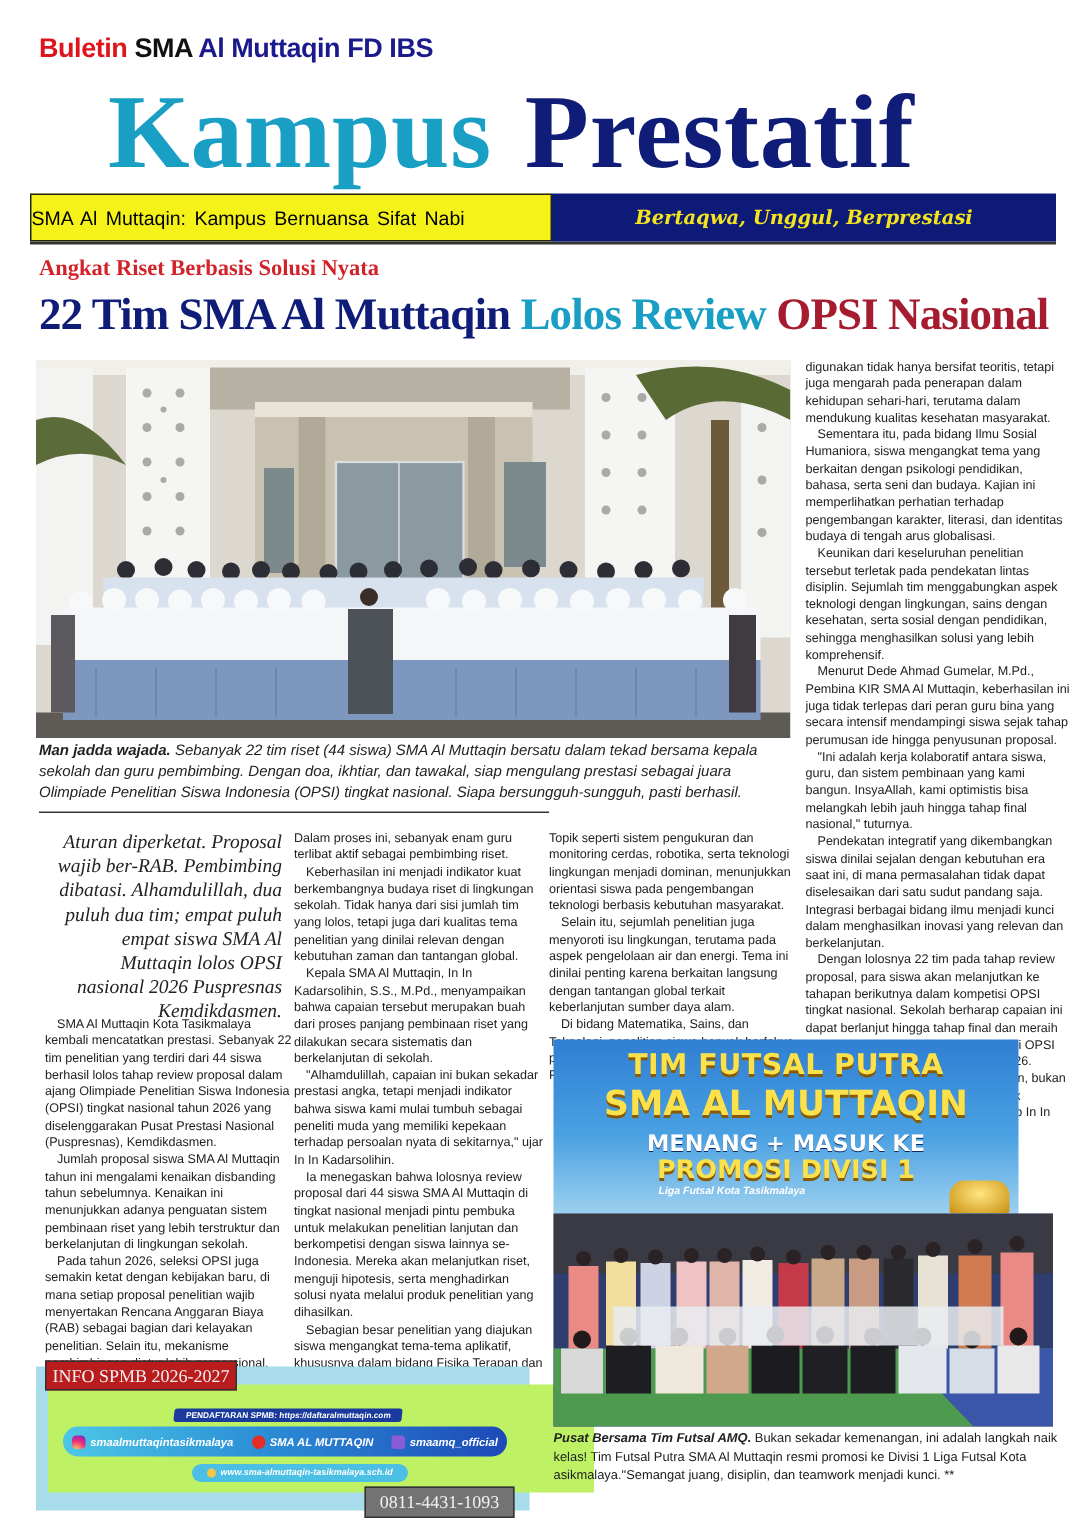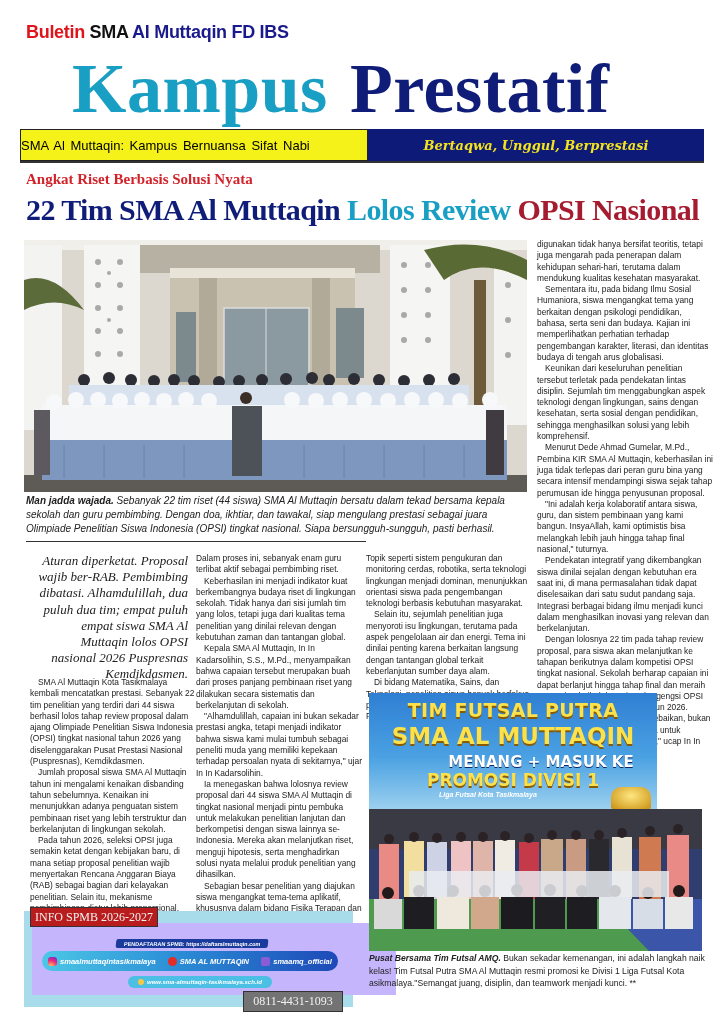--- a/index.html
+++ b/index.html
@@ -34,38 +34,38 @@
 
   .col { font-size:8.4px; line-height:11.3px; color:#222; text-align:left; }
   .col p { margin:0; text-indent:8px; }
   .col1 { left:30px; top:677px; width:165px; }
   .col2 { left:196px; top:553px; width:167px; }
   .col3 { left:366px; top:553px; width:166px; }
   .col4 { left:537px; top:239px; width:176px; }
   .col4 p.noind { text-indent:0; }
 
   .info { left:24px; top:911px; width:329px; height:96px; background:#a8dcea; }
-  .info .inner { position:absolute; left:8px; top:12px; width:364px; height:72px; background:#c4b5fd; }
+  .info .inner { position:absolute; left:8px; top:12px; width:364px; height:72px; background:#bef264; }
   .info .tag { position:absolute; left:6px; top:-4px; width:126px; height:18px; background:#b91c1c; color:#f2f2f2; font-family:"Liberation Serif", serif; font-size:12px; display:flex; align-items:center; justify-content:center; border:1px solid #333; }
   .info .phone { position:absolute; right:10px; bottom:-5px; width:98px; height:19px; background:#737373; color:#f2f2f2; font-family:"Liberation Serif", serif; font-size:12px; display:flex; align-items:center; justify-content:center; border:1px solid #333; }
   .reg { position:absolute; left:84px; top:16px; height:9px; padding:0 8px; background:#1a3a9c; color:#fff; font-size:5.5px; font-weight:bold; display:flex; align-items:center; border-radius:2px; transform:skewX(-6deg); }
   .socials { position:absolute; left:10px; top:28px; width:296px; height:20px; border-radius:10px; background:linear-gradient(90deg,#4cc7e6 0%,#2b8ed6 45%,#1d49b8 100%); display:flex; align-items:center; justify-content:space-around; color:#fff; font-weight:bold; font-style:italic; font-size:7.5px; }
   .socials .s { display:flex; align-items:center; gap:3px; }
   .ic { display:inline-block; width:9px; height:9px; border-radius:3px; }
   .ic.ig { background:radial-gradient(circle at 30% 110%, #fdd75a 0%, #ee2a7b 55%, #6228d7 100%); }
   .ic.yt { background:#e52d27; border-radius:50%; }
   .ic.tt { background:#8a5cd6; border-radius:2px; }
   .web { position:absolute; left:96px; top:53px; height:12px; padding:0 10px; border-radius:6px; background:#4cc0e4; color:#fff; font-size:6px; font-weight:bold; font-style:italic; display:flex; align-items:center; gap:3px; }
   .web .globe { width:6px; height:6px; border-radius:50%; background:#f6c744; }
 
-  .futsal-banner { left:369px; top:693px; width:288px; height:116px; background:linear-gradient(180deg,#2f7fd3 0%,#4aa1e2 55%,#9cd0ef 100%); overflow:hidden; }
+  .futsal-banner { left:369px; top:693px; width:310px; height:116px; background:linear-gradient(180deg,#2f7fd3 0%,#4aa1e2 55%,#9cd0ef 100%); overflow:hidden; }
   .fb-t1, .fb-t2, .fb-t3, .fb-t4 { position:absolute; left:0; width:100%; text-align:center; font-weight:bold; font-family:"DejaVu Sans", sans-serif; }
   .fb-t1 { top:6px; font-size:19px; color:#fbe24c; text-shadow:0 2px 0 #8a5a00; letter-spacing:0.3px; }
   .fb-t2 { top:30px; font-size:23px; color:#fbe24c; text-shadow:0 2px 0 #8a5a00; }
-  .fb-t3 { top:60px; font-size:15px; color:#fff; text-shadow:0 1px 0 #0b2a66;padding-left:28px; }
+  .fb-t3 { top:60px; font-size:15px; color:#fff; text-shadow:0 1px 0 #0b2a66; }
   .fb-t4 { top:77px; font-size:17px; color:#fbe24c; text-shadow:0 2px 0 #8a5a00; }
   .fb-league { position:absolute; left:70px; top:98px; font-size:7px; color:#fff; font-weight:bold; font-style:italic; }
   .trophy { position:absolute; right:6px; bottom:0; width:40px; height:22px; background:radial-gradient(ellipse at 50% 40%,#ffe680,#c98f10); border-radius:10px 10px 2px 2px; }
 
   .futsal-photo { left:369px; top:809px; width:333px; height:142px; overflow:hidden; background:#2b3c6e; }
   .caption2 { left:369px; top:952px; width:350px; font-size:8.6px; line-height:12.5px; color:#222; }
   .caption2 b { font-style:italic; }
 </style>
 </head>
 <body>

